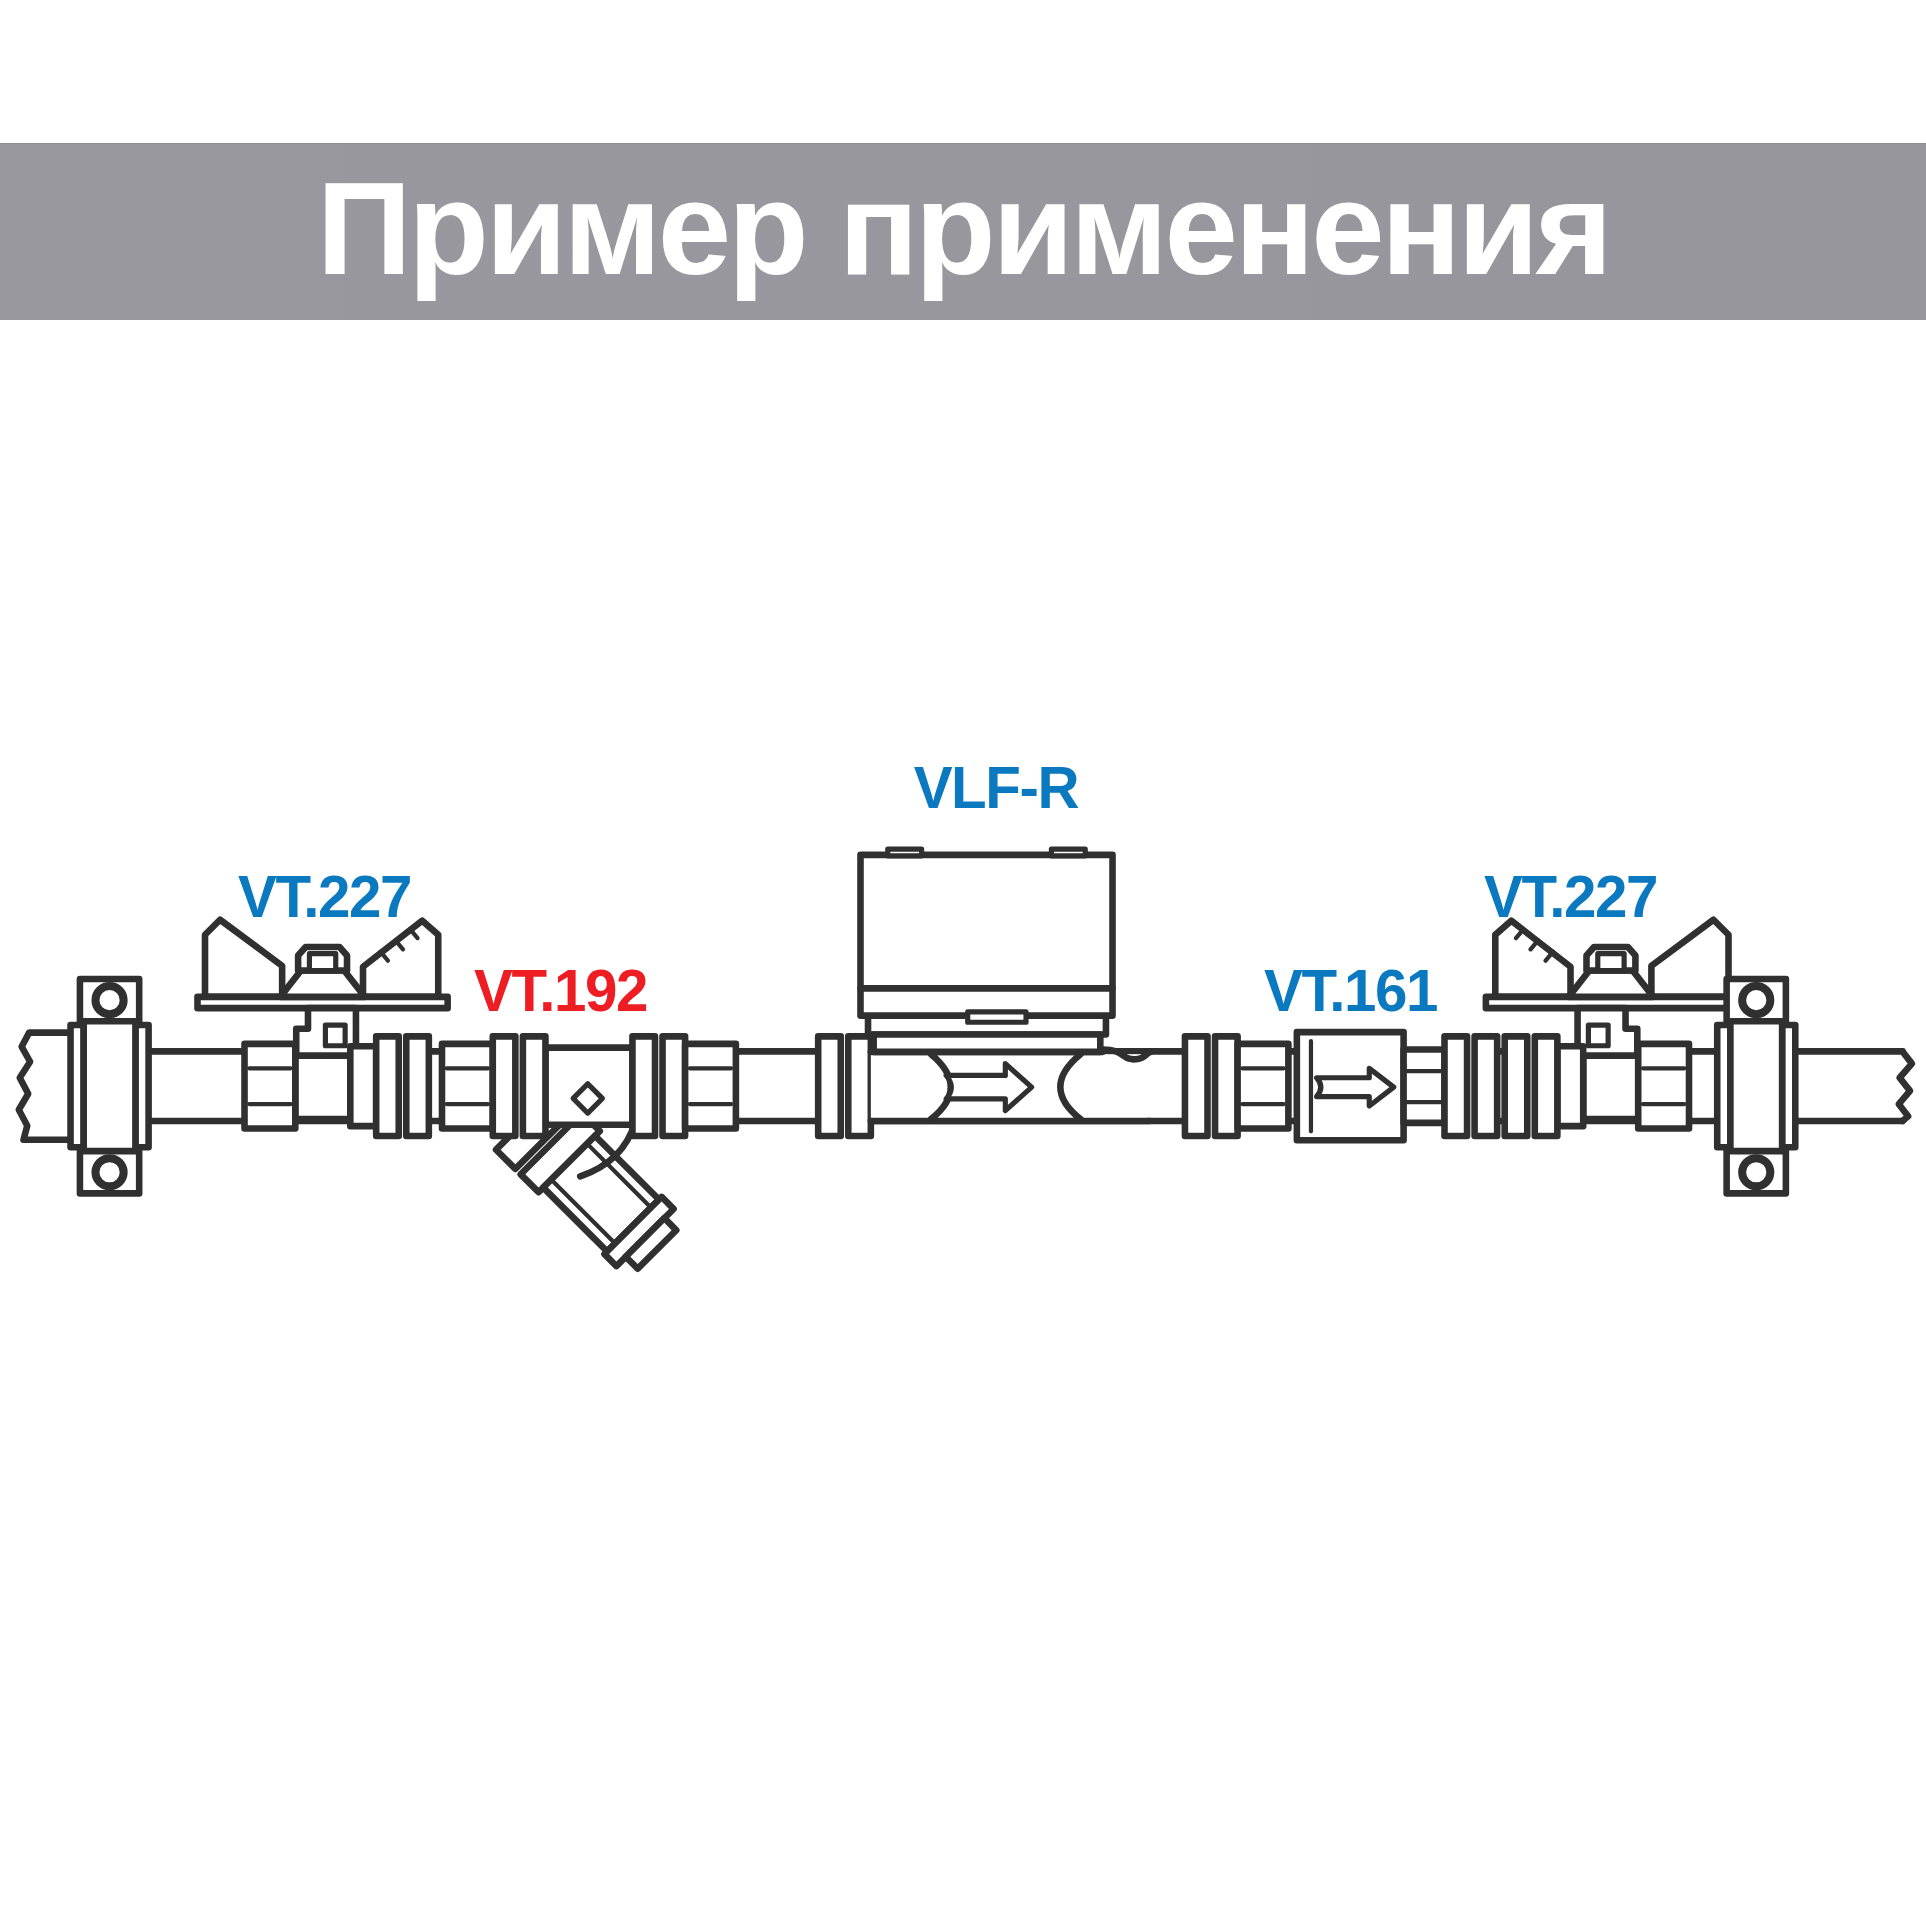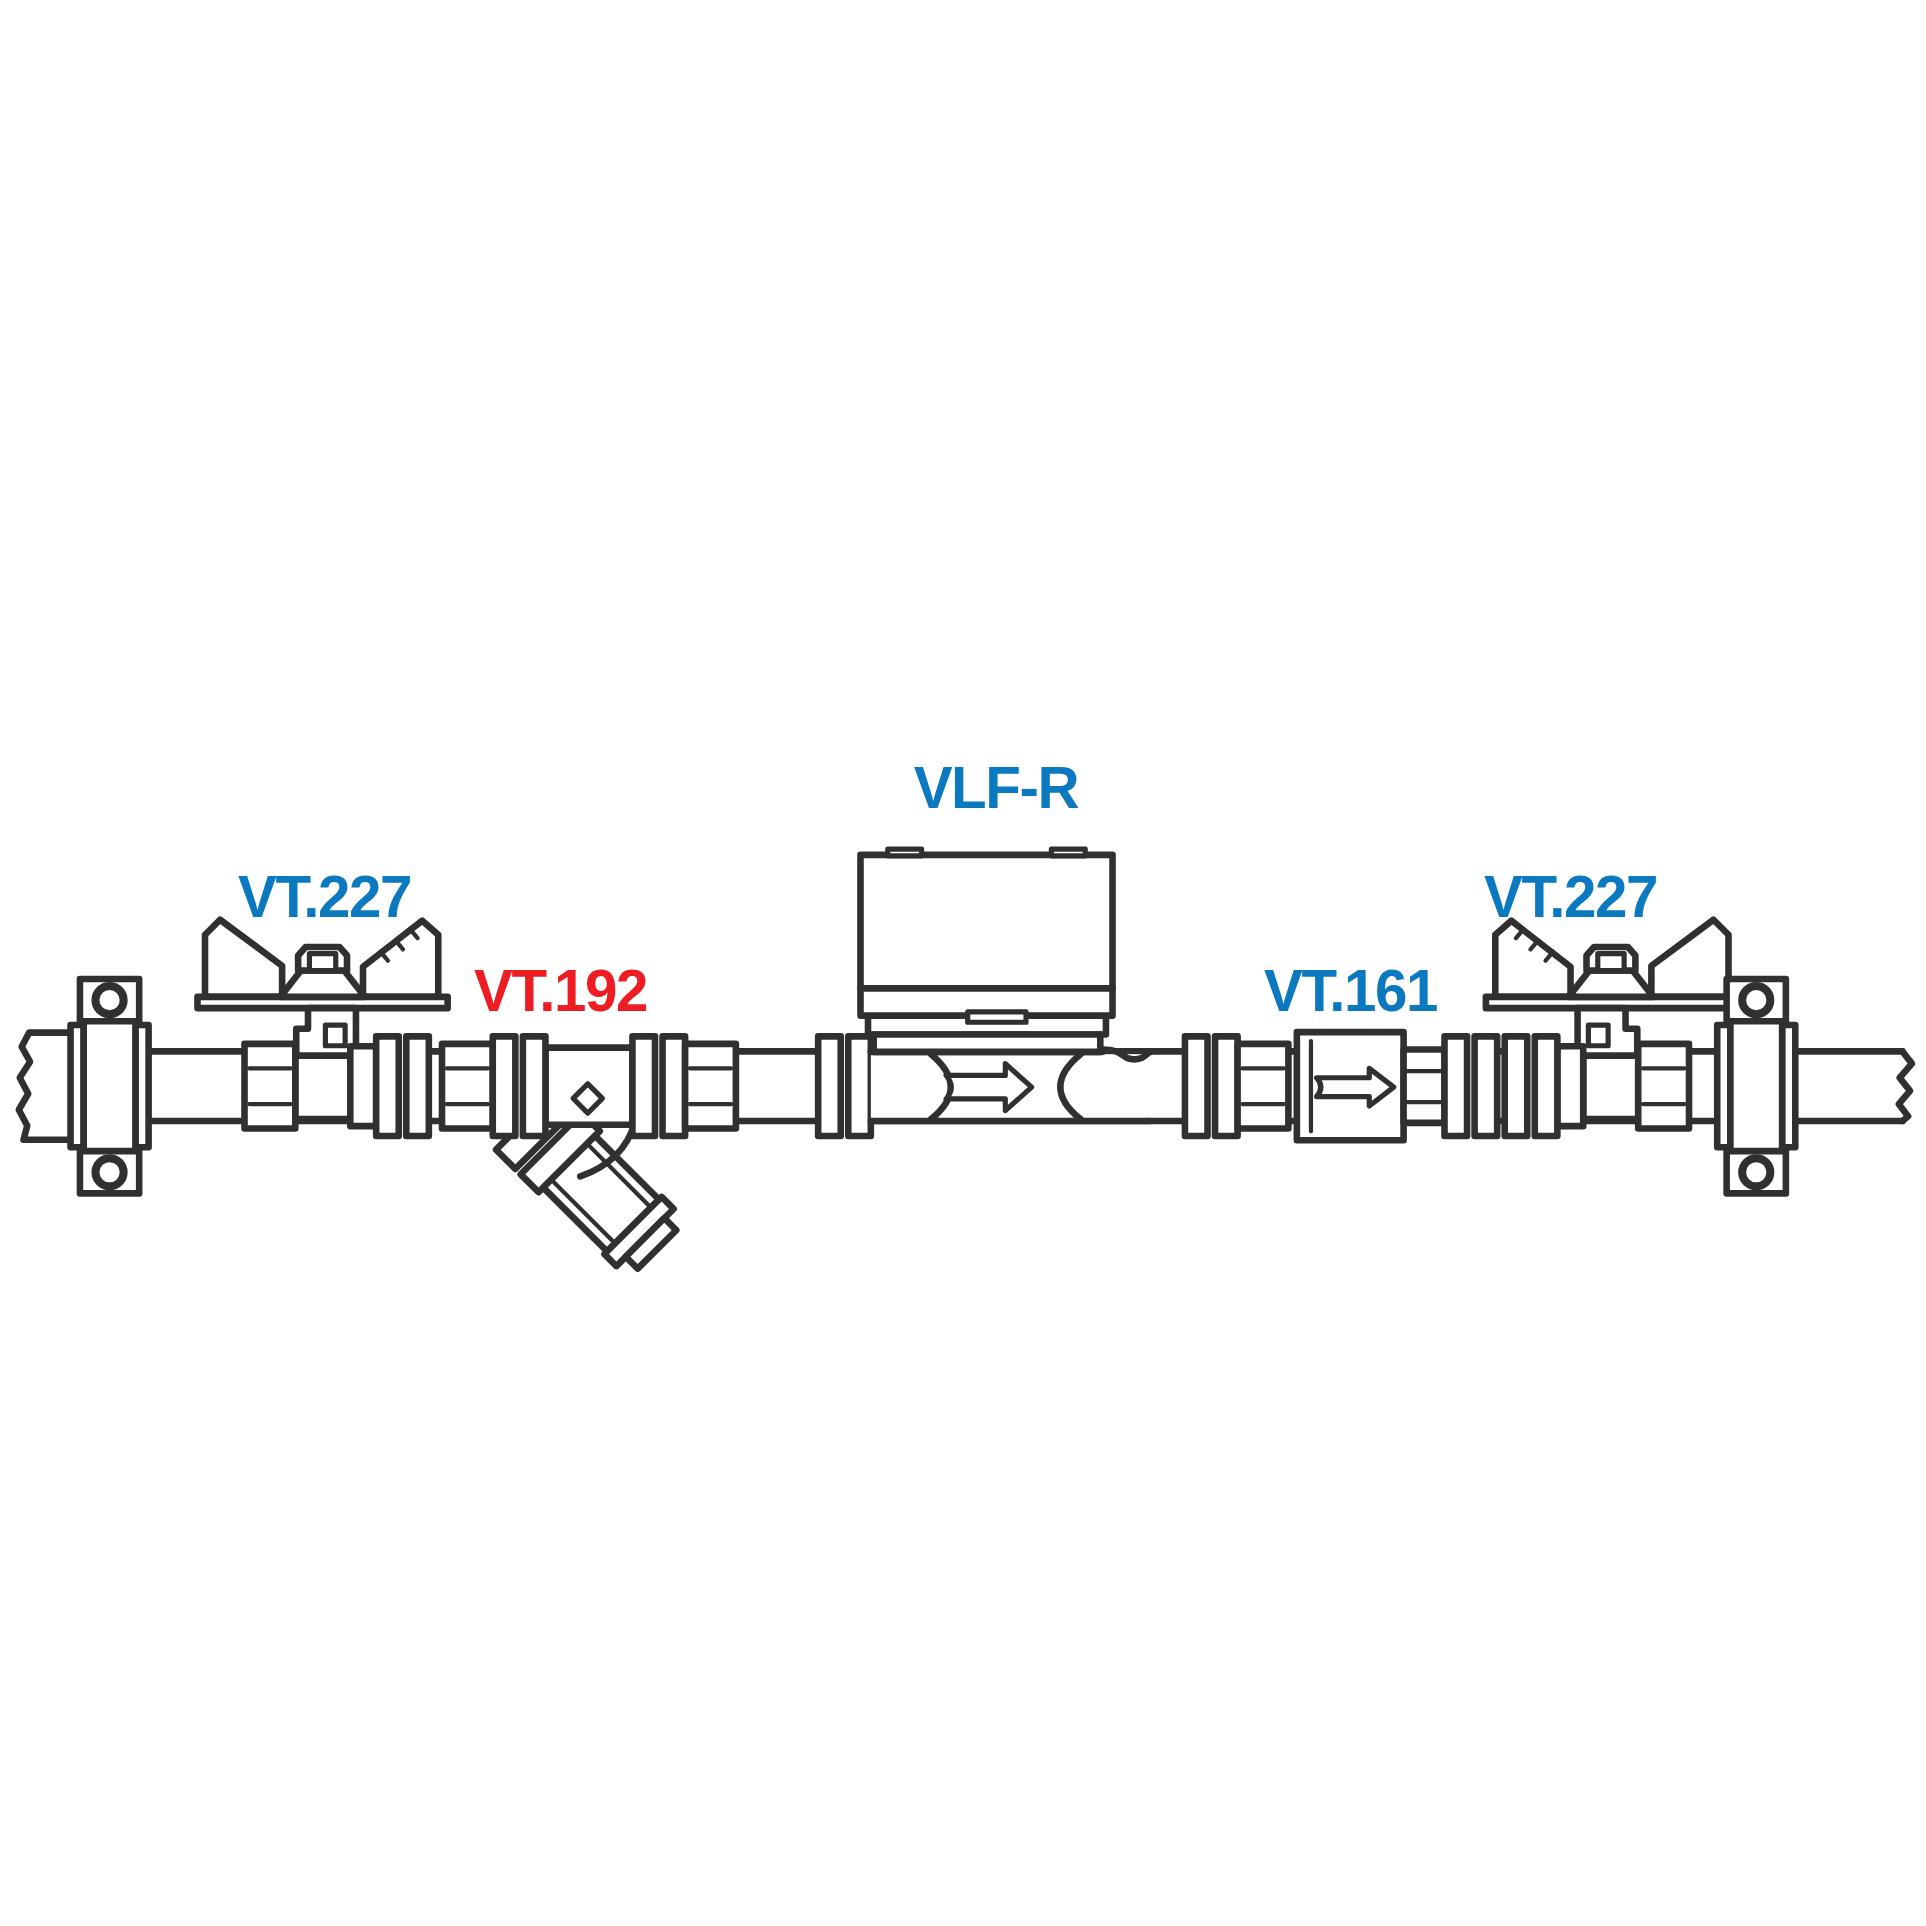--- a/index.html
+++ b/index.html
@@ -20,20 +20,23 @@
   .mask{fill:#ffffff;stroke:none;}
   .hole{fill:#ffffff;stroke:#303030;stroke-width:17;}
   .lbl{font-family:"Liberation Sans","DejaVu Sans",sans-serif;font-weight:bold;
        font-size:124px;letter-spacing:-3px;text-anchor:middle;}
 </style>
 </head>
 <body>
 
 <div class="canvas">
 
+  <div class="header-band">
+    <div class="header-title">Пример применения</div>
+  </div>
 
   <svg class="diagram" viewBox="0 0 4096 4096">
     <defs>
       <g id="union">
         <rect class="mask" x="0" y="2204" width="112" height="212"></rect>
         <rect class="fw" x="0" y="2204" width="48" height="212"></rect>
         <rect class="fw" x="64" y="2204" width="48" height="212"></rect>
       </g>
       <g id="hexnut">
         <rect class="fw" x="0" y="2220" width="108" height="180"></rect>

